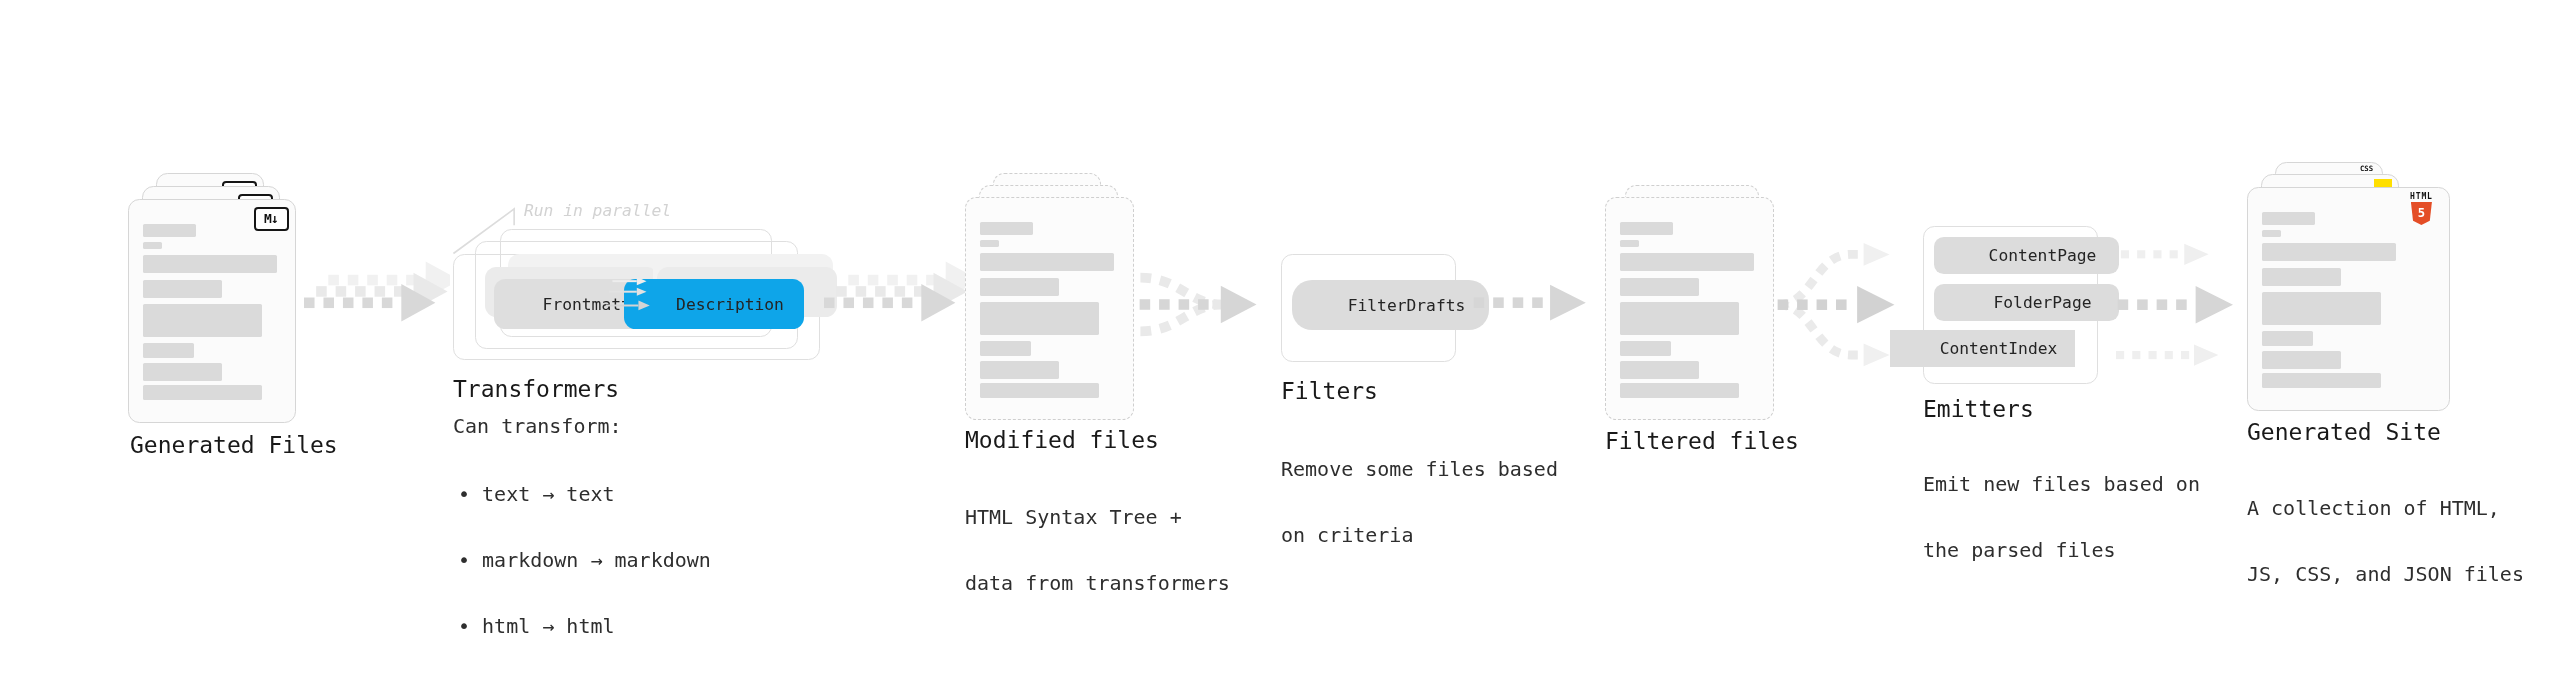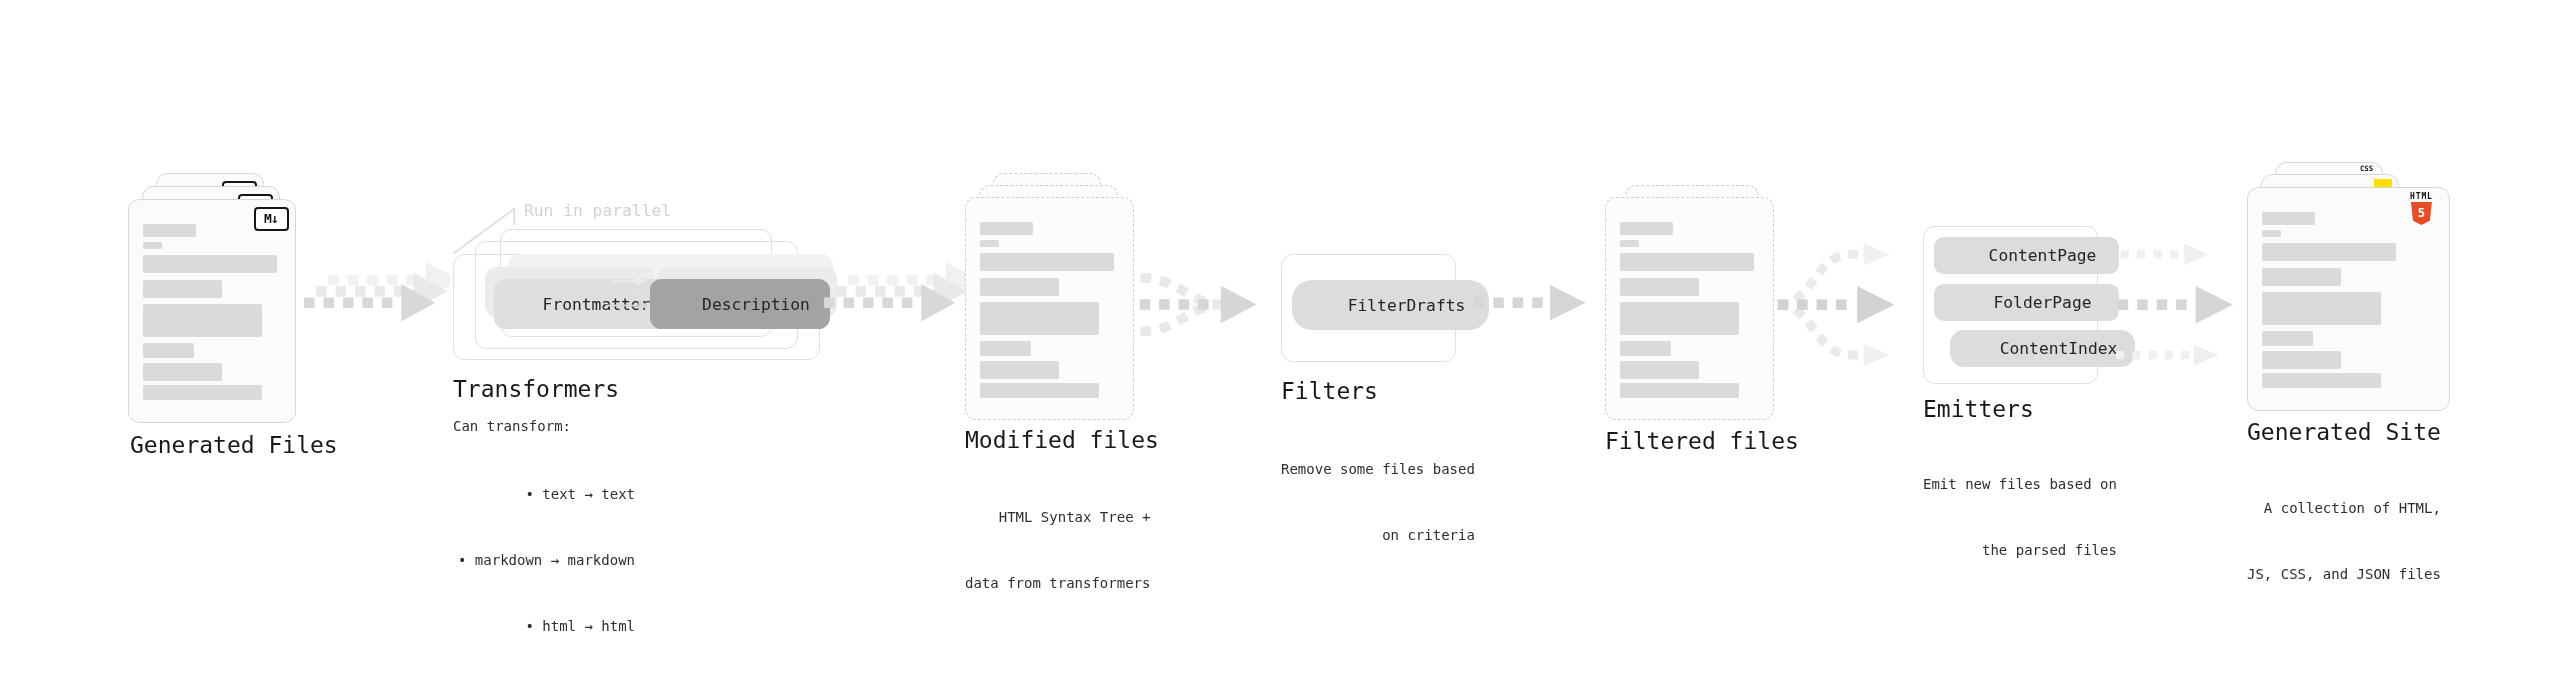--- a/index.html
+++ b/index.html
@@ -8,21 +8,21 @@
   .abs{position:absolute;}
   .card{position:absolute;background:#fbfbfb;border:1.6px solid #d6d6d6;border-radius:11.4px;overflow:hidden;}
   .card.dashed{border:1.6px dashed #cfcfcf;background:#fcfcfc;}
   .bar{position:absolute;background:#dadada;border-radius:1.6px;}
   .obox{position:absolute;border:1.6px solid #dfdfdf;border-radius:11.4px;background:transparent;}
   .chip{position:absolute;background:#dcdcdc;border-radius:11.4px;display:flex;align-items:center;
         justify-content:center;font-size:16.3px;color:#242424;white-space:pre;padding-left:32px;}
   .ghost1{background:#ebebeb;}
   .ghost2{background:#f2f2f2;}
   .h{position:absolute;font-size:23px;color:#191919;white-space:pre;}
-  .t{position:absolute;font-size:14px;line-height:22px;color:#2e2e2e;white-space:pre;text-align:right;}
+  .t{position:absolute;font-size:20px;line-height:22px;color:#2e2e2e;white-space:pre;}
   .note{position:absolute;font-size:16.3px;color:#d2d2d2;white-space:pre;}
   .mdicon{position:absolute;right:6.5px;top:6.5px;width:31px;height:20.3px;border:2.4px solid #151515;
           border-radius:4.1px;background:#ffffff;display:flex;align-items:center;justify-content:center;
           font-weight:bold;font-size:13px;letter-spacing:-0.8px;color:#111;}
   .html5{position:absolute;right:8.1px;top:4.1px;width:39px;text-align:center;}
   .html5 .cap{font-size:8.1px;font-weight:bold;letter-spacing:0.8px;color:#111;line-height:9px;}
   .shield{width:21px;height:23px;margin:0.8px auto 0;background:#e44d26;
           clip-path:polygon(0 0,100% 0,90% 82%,50% 100%,10% 82%);
           display:flex;align-items:center;justify-content:center;color:#fff;font-size:12.2px;font-weight:bold;}
   .cssb{position:absolute;right:6.5px;top:2.4px;text-align:center;}
@@ -86,35 +86,35 @@
   <div>
     <div class="obox" style="left:500px;top:229px;width:270px;height:106px;"></div>
     <div class="obox" style="left:475px;top:241px;width:321px;height:106px;"></div>
     <div class="obox" style="left:453px;top:254px;width:365px;height:104px;"></div>
 
     <div class="chip ghost2" style="left:508px;top:254px;width:141px;height:50px;"></div>
     <div class="chip ghost1" style="left:485px;top:267px;width:141px;height:50px;"></div>
     <div class="chip ghost2" style="left:653px;top:254px;width:148px;height:50px;"></div>
     <div class="chip ghost1" style="left:657px;top:267px;width:148px;height:50px;"></div>
     <div class="chip" style="left:462px;top:279px;width:141px;height:50px;background:#dedede;margin-left:32px;">Frontmatter</div>
-    <div class="chip" style="left:650px;top:279px;width:148px;height:50px;background:#a3a3a3;">Description</div>
+    <div class="chip" style="left:624px;top:279px;width:148px;height:50px;background:#0ea5e9;">Description</div>
 
     <svg class="abs" style="left:606px;top:273px;" width="47" height="39" viewBox="0 0 58 48">
       <line x1="8" y1="10" x2="38" y2="10" stroke="#ededed" stroke-width="2.5"></line>
         <polygon points="38,5 38,15 50,10" fill="#ededed"></polygon>
       <line x1="4" y1="23" x2="38" y2="23" stroke="#e2e2e2" stroke-width="2.5"></line>
         <polygon points="38,18 38,28 50,23" fill="#e2e2e2"></polygon>
       <line x1="0" y1="40" x2="40" y2="40" stroke="#d4d4d4" stroke-width="2.5"></line>
         <polygon points="40,34 40,46 54,40" fill="#d4d4d4"></polygon>
     </svg>
 
     <svg class="abs" style="left:451px;top:204px;" width="68" height="52" viewBox="0 0 84 64">
       <polyline points="3,61 78,6 78,26" fill="none" stroke="#dcdcdc" stroke-width="2"></polyline>
     </svg>
-    <div class="note" style="left:524px;top:201px;">Run in parallel</div>
+    <div class="note" style="left:524px;top:201px;font-style:italic;">Run in parallel</div>
 
     <div class="h" style="left:453px;top:376px;">Transformers</div>
     <div class="t" style="left:453px;top:415px;">Can transform:</div>
     <div class="t" style="left:458px;top:439px;">
       <div>• text → text</div>
       <div>• markdown → markdown</div>
       <div>• html → html</div>
     </div>
   </div>
 
@@ -223,21 +223,21 @@
         <rect x="50" y="75.5" width="13" height="13"></rect>
         <rect x="74" y="75.5" width="13" height="13"></rect>
       <polygon points="100,59 100,105 146,82"></polygon>
     </g>
   </svg>
 
   <div>
     <div class="obox" style="left:1923px;top:226px;width:173px;height:156px;"></div>
     <div class="chip" style="left:1934px;top:237px;width:153px;height:37px;border-radius:9.8px;">ContentPage</div>
     <div class="chip" style="left:1934px;top:284px;width:153px;height:37px;border-radius:9.8px;">FolderPage</div>
-    <div class="chip" style="left:1950px;top:330px;width:153px;height:37px;border-radius:14px;">ContentIndex</div>
+    <div class="chip" style="left:1890px;top:330px;width:153px;height:37px;border-radius:0;">ContentIndex</div>
     <div class="h" style="left:1923px;top:396px;">Emitters</div>
     <div class="t" style="left:1923px;top:429px;">
       <div>Emit new files based on</div>
       <div>the parsed files</div>
     </div>
   </div>
 
   <svg class="abs" style="left:2116px;top:238px;" width="130" height="135" viewBox="0 0 160 166">
     <g fill="#efefef">
       <rect x="6" y="15" width="10" height="10"></rect>

